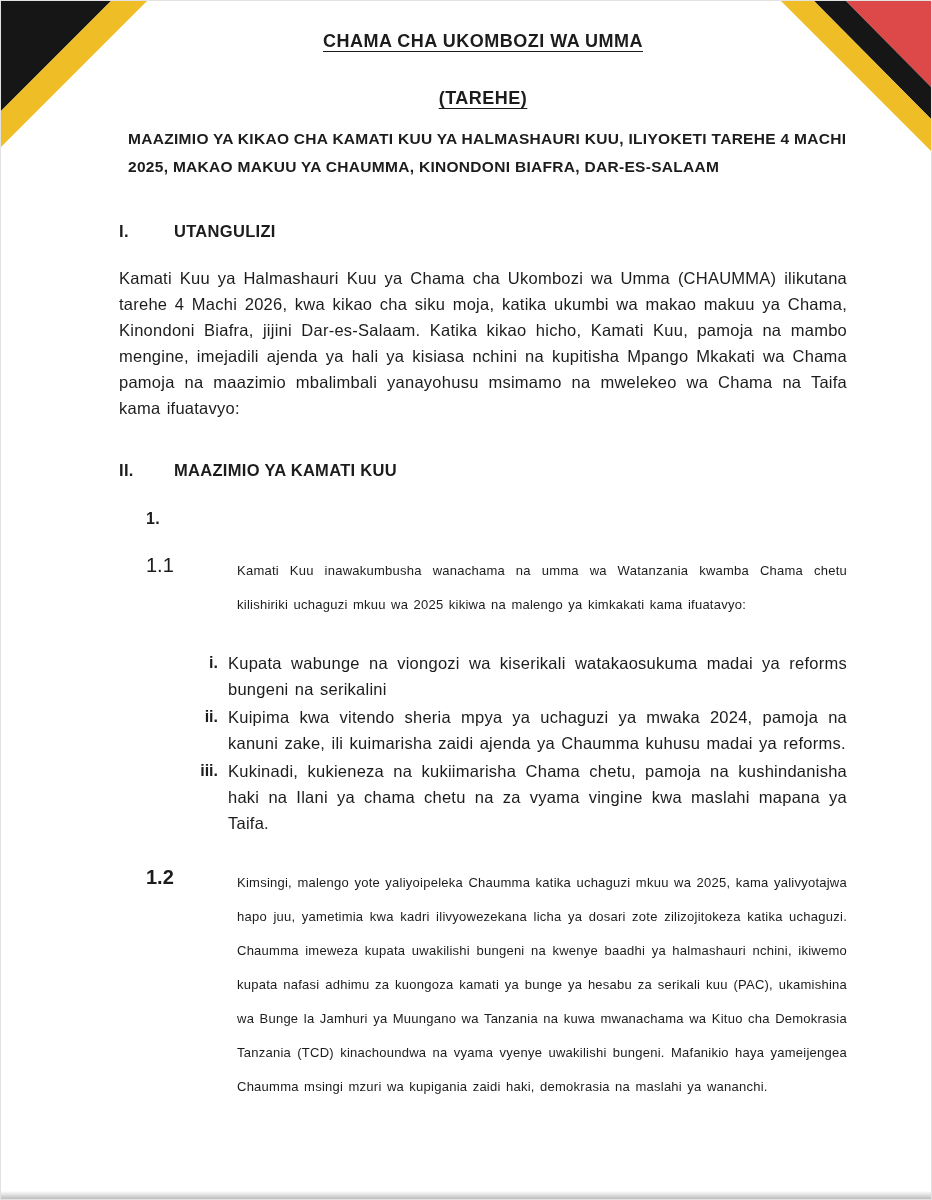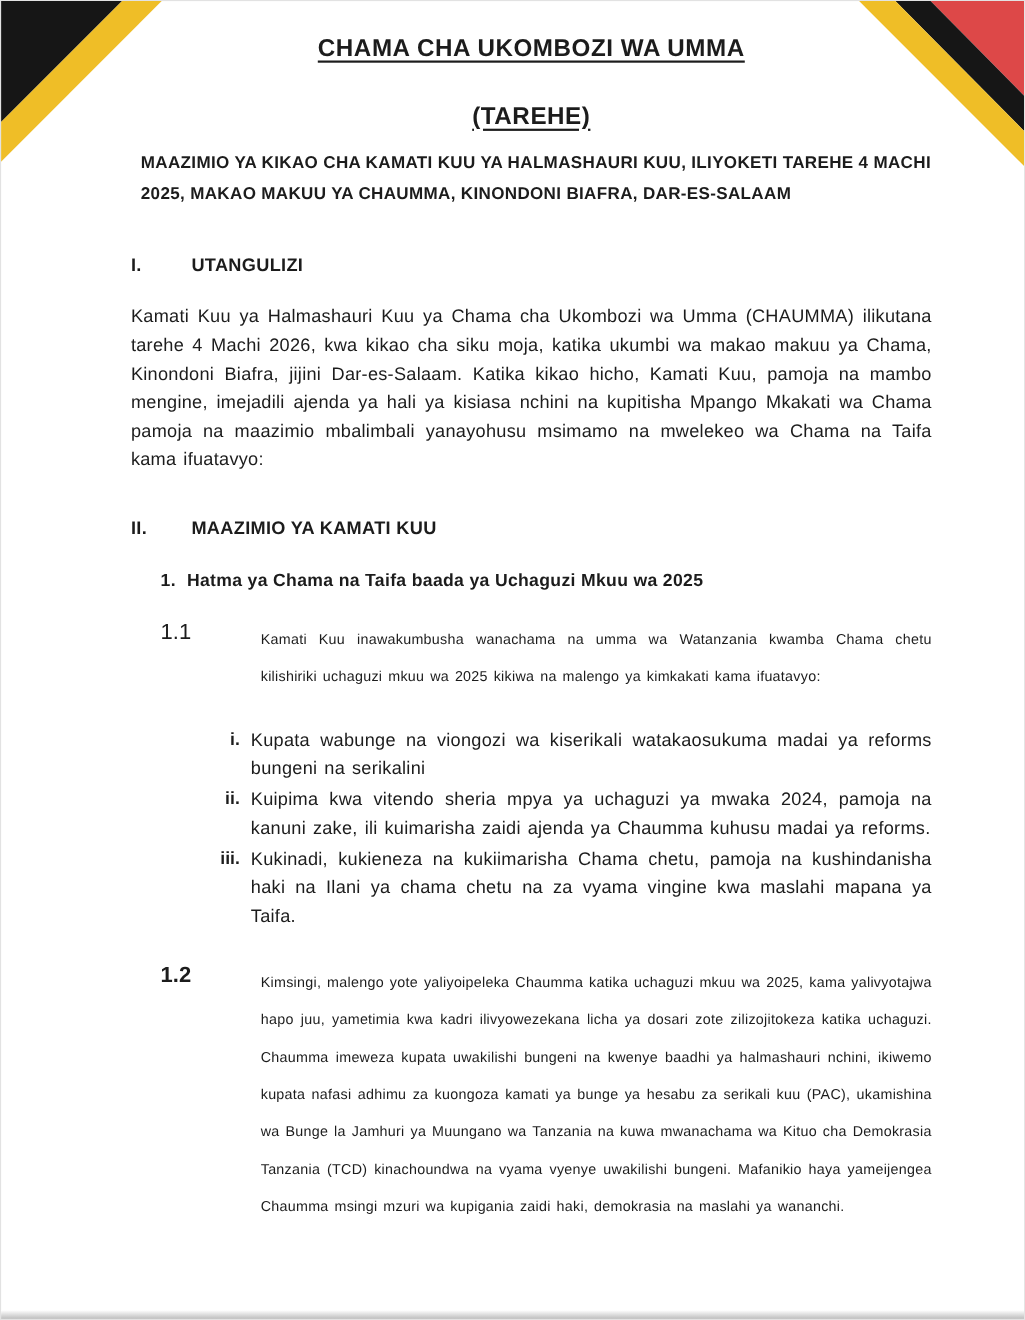--- a/index.html
+++ b/index.html
@@ -35,21 +35,21 @@
   }
   .content {
     position: absolute;
     left: 118px;
     right: 84px;
     top: 30px;
   }
   .doc-title {
     text-align: center;
     font-weight: bold;
-    font-size: 22px;
+    font-size: 18px;
     letter-spacing: 0.5px;
     text-decoration: underline;
     text-underline-offset: 4px;
     margin: 0;
   }
   .doc-title.second {
     margin-top: 36px;
   }
   .doc-subtitle {
     font-weight: bold;
@@ -164,21 +164,20 @@
 
     <p class="body-para">Kamati Kuu ya Halmashauri Kuu ya Chama cha Ukombozi wa Umma (CHAUMMA) ilikutana tarehe 4 Machi 2026, kwa kikao cha siku moja, katika ukumbi wa makao makuu ya Chama, Kinondoni Biafra, jijini Dar-es-Salaam. Katika kikao hicho, Kamati Kuu, pamoja na mambo mengine, imejadili ajenda ya hali ya kisiasa nchini na kupitisha Mpango Mkakati wa Chama pamoja na maazimio mbalimbali yanayohusu msimamo na mwelekeo wa Chama na Taifa kama ifuatavyo:</p>
 
     <div class="section-heading">
       <span class="sec-num">II.</span>
       <span>MAAZIMIO YA KAMATI KUU</span>
     </div>
 
     <div class="sub-heading">
       <span>1.</span>
-      <span>Hatma ya Chama na Taifa baada ya Uchaguzi Mkuu wa 2025</span>
     </div>
 
     <div class="numbered-para">
       <span class="para-num">1.1</span>
       <span class="para-text">Kamati Kuu inawakumbusha wanachama na umma wa Watanzania kwamba Chama chetu kilishiriki uchaguzi mkuu wa 2025 kikiwa na malengo ya kimkakati kama ifuatavyo:</span>
     </div>
 
     <div class="roman-list">
       <div class="roman-item">
         <span class="roman-num">i.</span>

